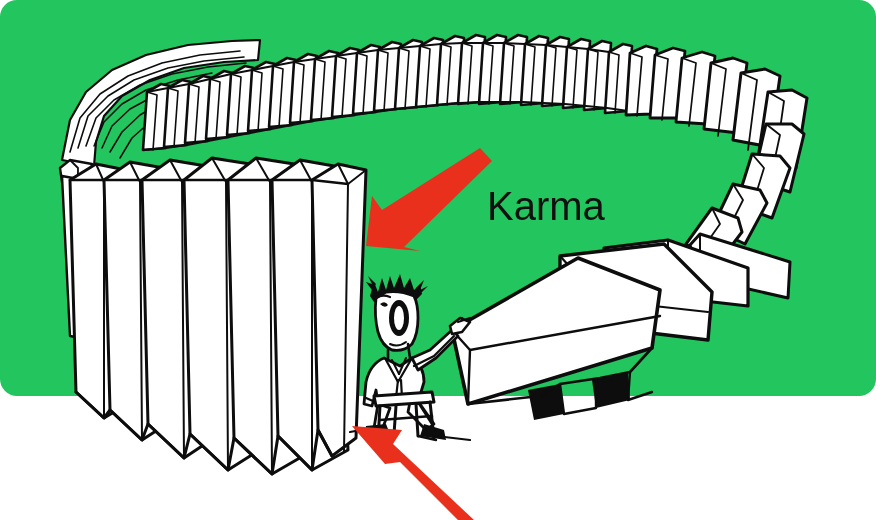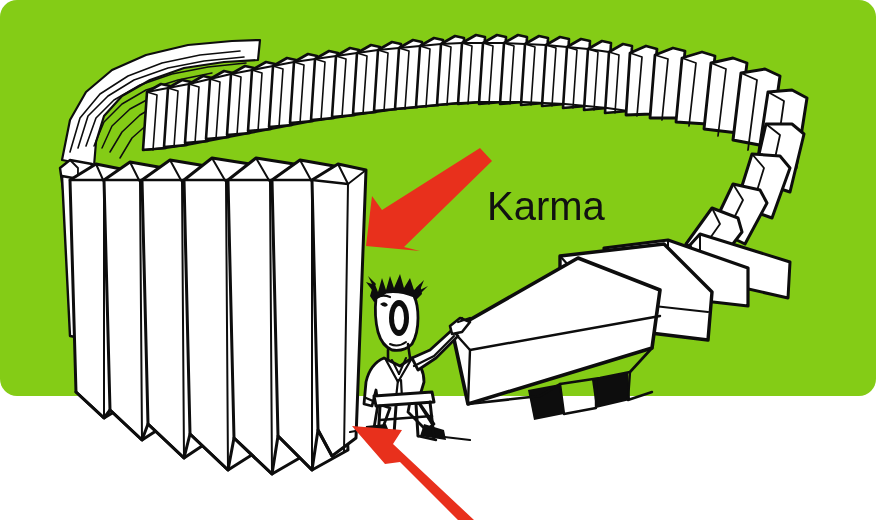--- a/index.html
+++ b/index.html
@@ -10,21 +10,21 @@
   body {
     width: 876px;
     height: 520px;
     overflow: hidden;
     font-family: "Liberation Sans", sans-serif;
   }
   #canvas-root {
     position: relative;
     width: 876px;
     height: 396px;
-    background: #84cc16;
+    background: #22c55e;
     border-radius: 17px;
   }
   #scene {
     position: absolute;
     left: 0;
     top: 0;
     width: 876px;
     height: 520px;
     display: block;
   }

